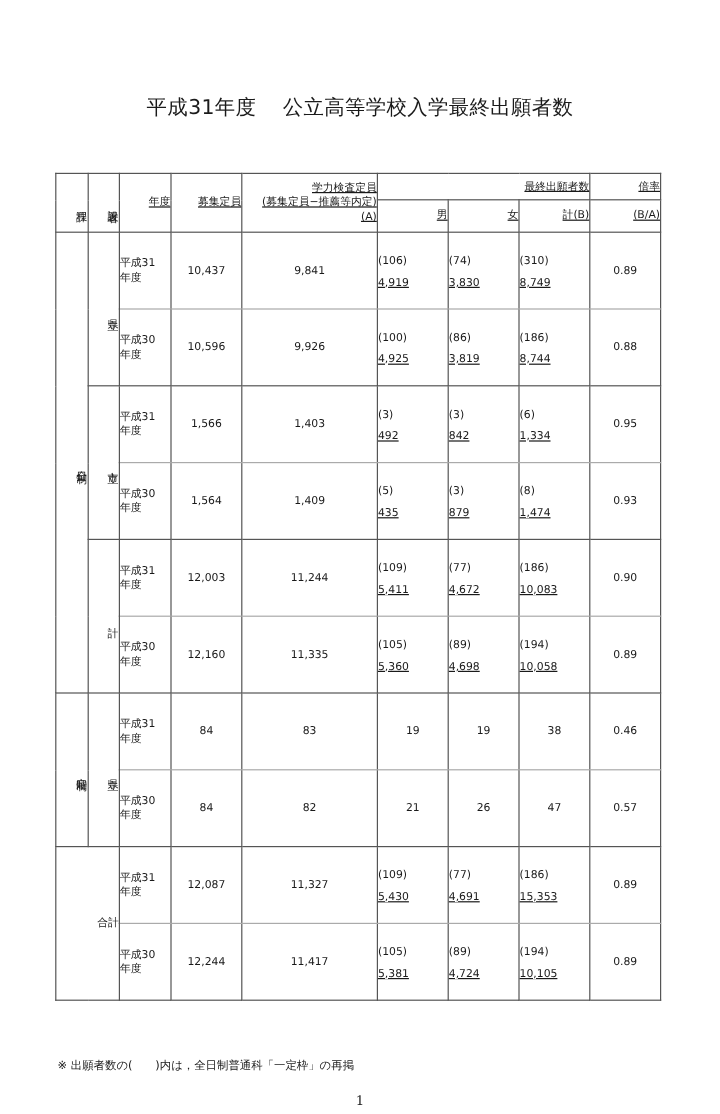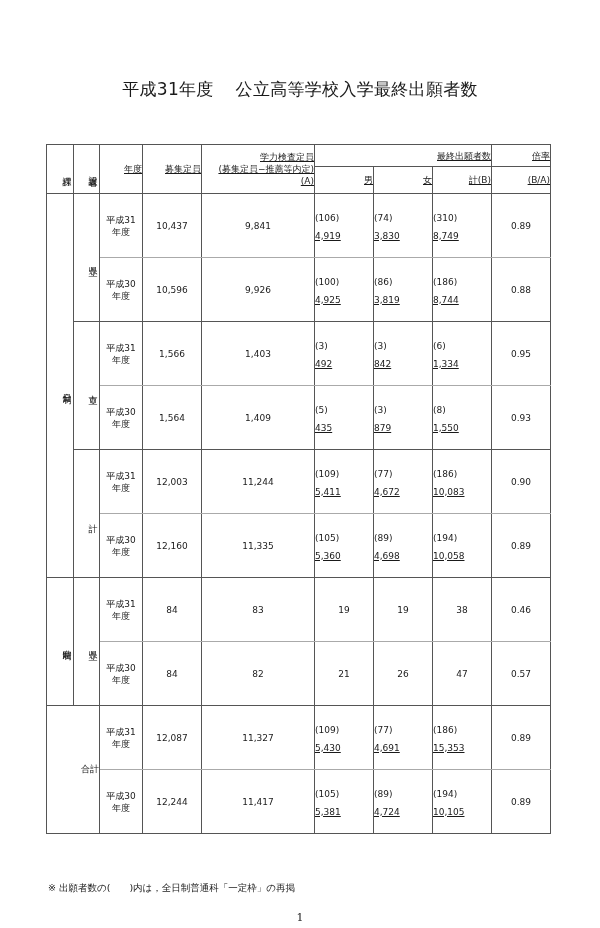--- a/index.html
+++ b/index.html
@@ -22,21 +22,21 @@
     border: 1px solid #555;
     padding: 0; font-weight: normal; font-size: 9px;
     box-sizing: border-box;
   }
   table.main th { text-align: right; vertical-align: middle; line-height: 12px; text-decoration: underline; }
   .vtext { writing-mode: vertical-rl; text-orientation: upright; letter-spacing: 1px; margin: 0 auto; display: inline-block; }
   .hdr-row1 { height: 22px; }
   .hdr-row2 { height: 27px; }
   .row { height: 64px; }
   td.cat { text-align: right; vertical-align: middle; }
-  td.year { text-align: center; vertical-align: middle; line-height: 12px; padding-bottom: 12px; }
+  td.year { vertical-align: middle; line-height: 12px; padding-bottom: 12px; }
   td.num { text-align: center; vertical-align: middle; padding-right: 6px; padding-top: 16px; }
   td.numsplit { vertical-align: middle; padding-right: 6px; }
   .paren { display: block; height: 20px; line-height: 20px; }
   .val { display: block; height: 16px; line-height: 16px; text-decoration: underline; }
   tr.yr31 td.thin-bottom { border-bottom: 1px solid #aaa; }
   .note {
     position: absolute; left: 48px; top: 882px; font-size: 9.5px;
   }
   .pageno {
     position: absolute; left: 0; width: 600px; top: 911px; text-align: center;
@@ -160,21 +160,21 @@
     <td class="numsplit">
           <span class="paren">(5)</span>
           <span class="val">435</span>
         </td>
     <td class="numsplit">
           <span class="paren">(3)</span>
           <span class="val">879</span>
         </td>
     <td class="numsplit">
           <span class="paren">(8)</span>
-          <span class="val">1,550</span>
+          <span class="val">1,474</span>
         </td>
     <td class="num">0.93</td>
   </tr>
 
   <tr class="row yr31">
     <td rowspan="2" class="cat"><span class="vtext">計</span></td>
     <td class="year thin-bottom">
           <div>平成31</div>
           <div>年度</div>
         </td>

